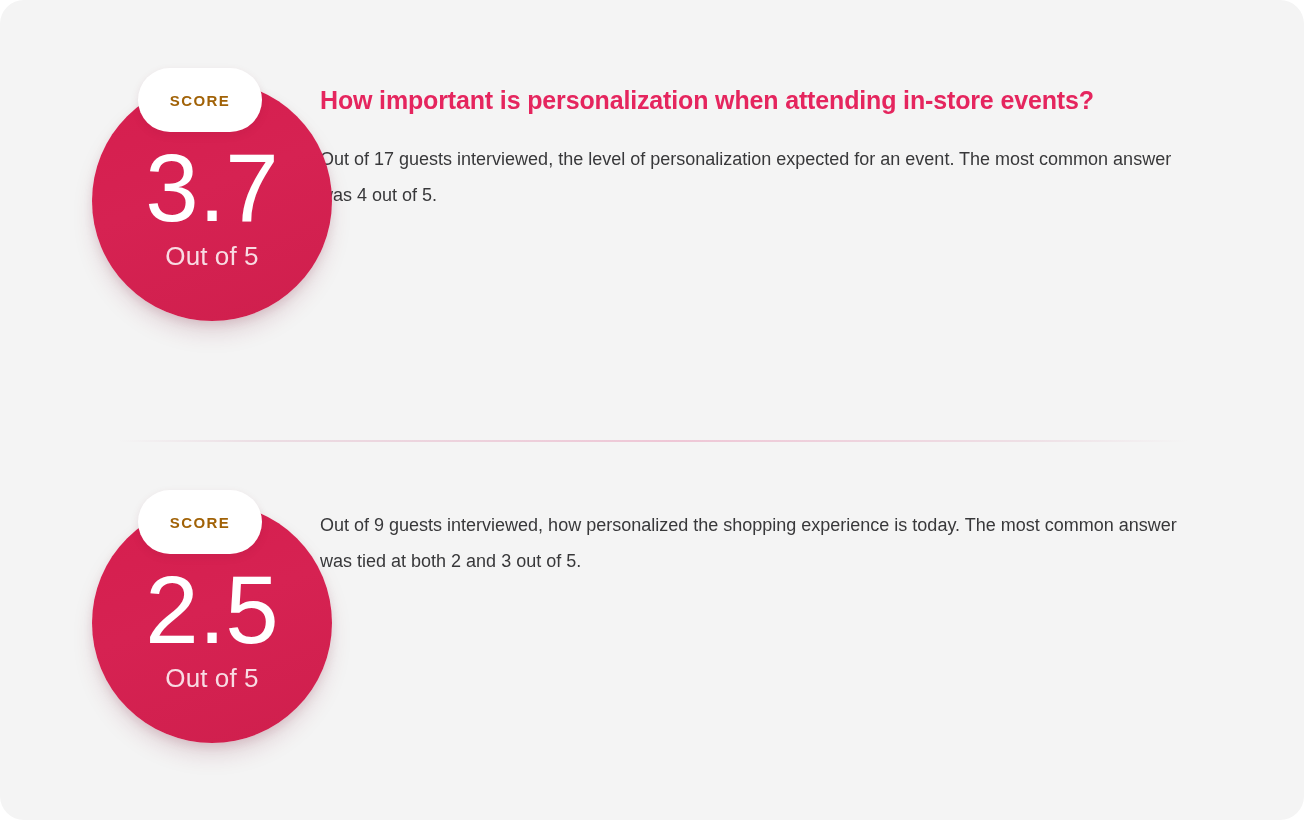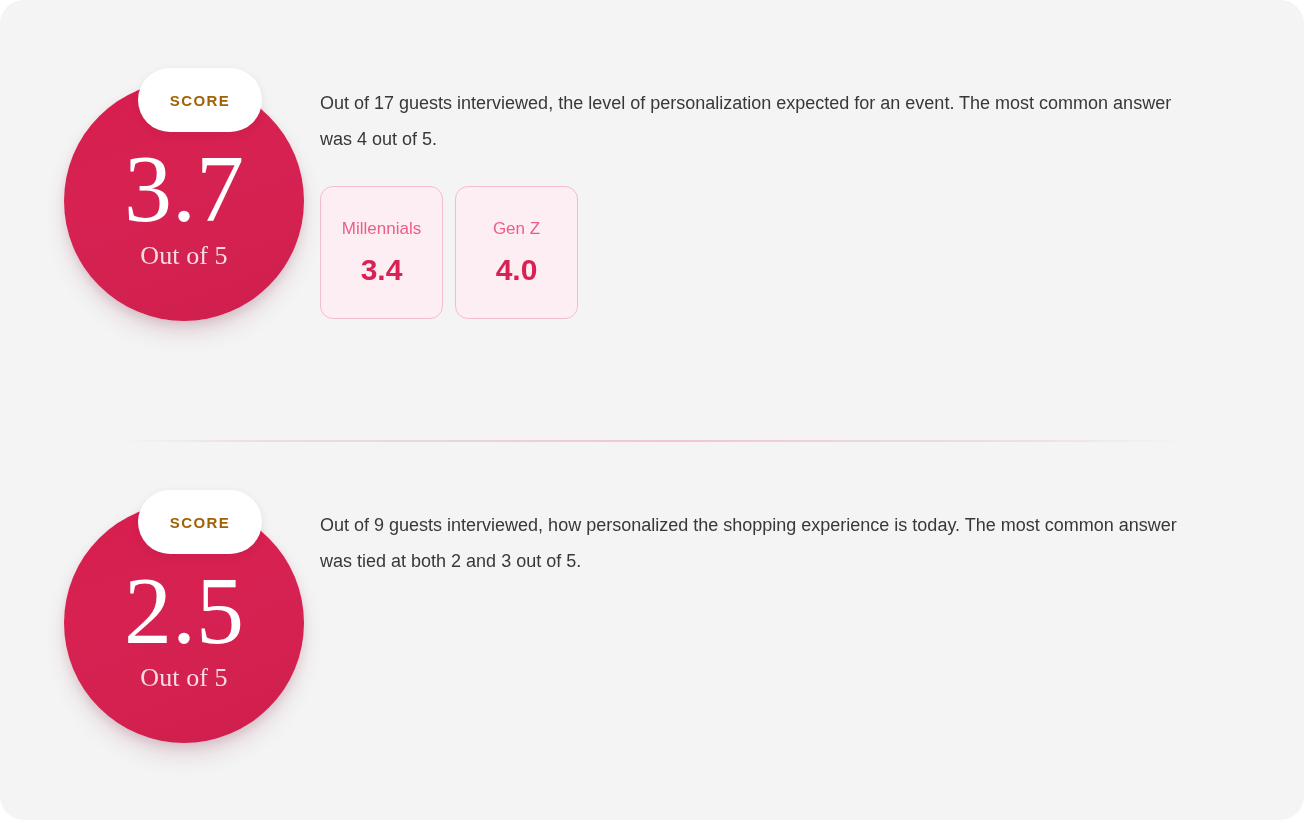--- a/index.html
+++ b/index.html
@@ -33,33 +33,32 @@
 
   
   .score-col {
     position: relative;
     width: 320px;
     flex: 0 0 320px;
     height: 300px;
   }
   .score-circle {
     position: absolute;
-    left: 64px;
+    left: 92px;
     top: 25px;
     width: 240px;
     height: 240px;
     border-radius: 50%;
     background: linear-gradient(160deg, #d61e4e 0%, #d62252 45%, #cf1f4d 100%);
     box-shadow: 0 14px 26px -6px rgba(120, 20, 50, 0.20),
                 0 4px 10px rgba(120, 20, 50, 0.10);
     display: flex;
     flex-direction: column;
     align-items: center;
     justify-content: center;
-    font-family: Liberation Serif, serif;
   }
   .score-value {
     font-size: 96px;
     font-weight: 300;
     color: #ffffff;
     line-height: 0.92;
     letter-spacing: 0px;
     margin-top: 14px;
   }
   .score-outof {
@@ -171,32 +170,23 @@
       <div class="score-circle">
         <div class="score-value">3.7</div>
         <div class="score-outof">Out of 5</div>
       </div>
       <div class="score-badge">
         <span class="score-badge-label">SCORE</span>
       </div>
     </div>
 
     <div class="text-col">
+      <h2 class="headline">How important is personalization when attending in-store events?</h2>
       <p class="body-text">Out of 17 guests interviewed, the level of personalization expected for an event. The most common answer was 4 out of 5.</p>
 
-      <div class="demo-cards">
-        <div class="demo-card">
-          <span class="demo-label">Millennials</span>
-          <span class="demo-value">3.4</span>
-        </div>
-        <div class="demo-card">
-          <span class="demo-label">Gen Z</span>
-          <span class="demo-value">4.0</span>
-        </div>
-      </div>
     </div>
   </div>
 
   <div class="divider"></div>
 
   <div class="section section-2">
 
     <div class="score-col">
       <div class="score-circle">
         <div class="score-value">2.5</div>

